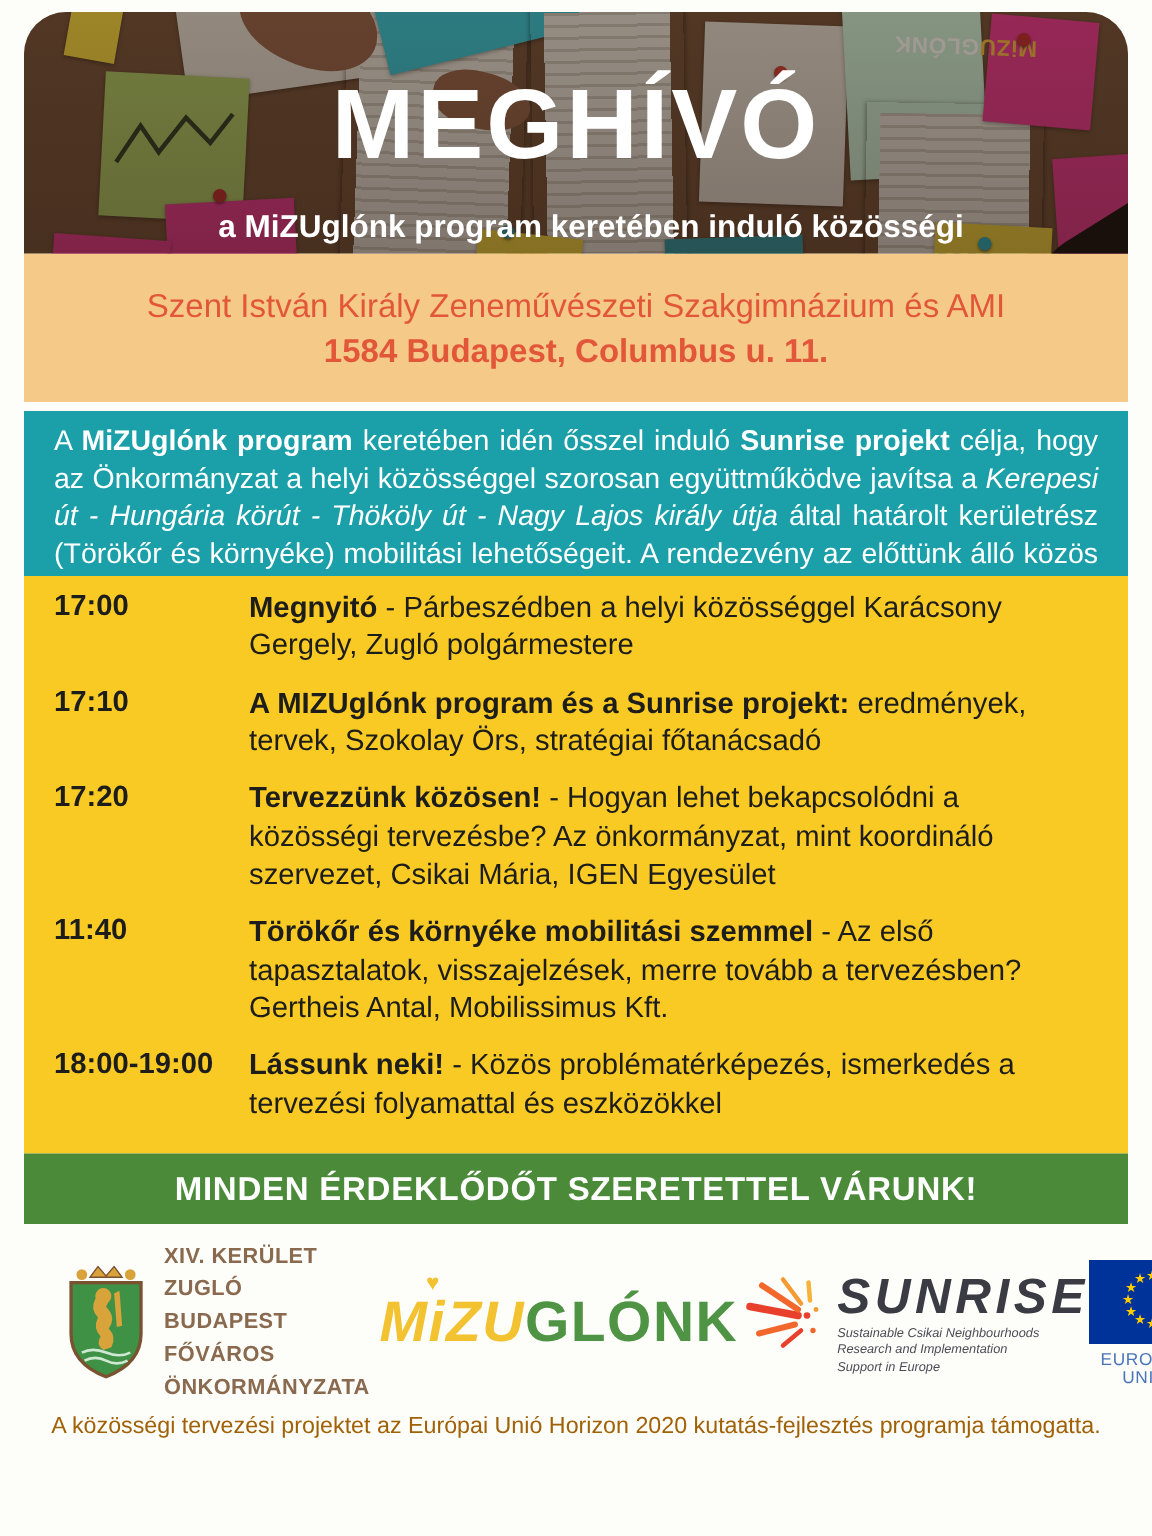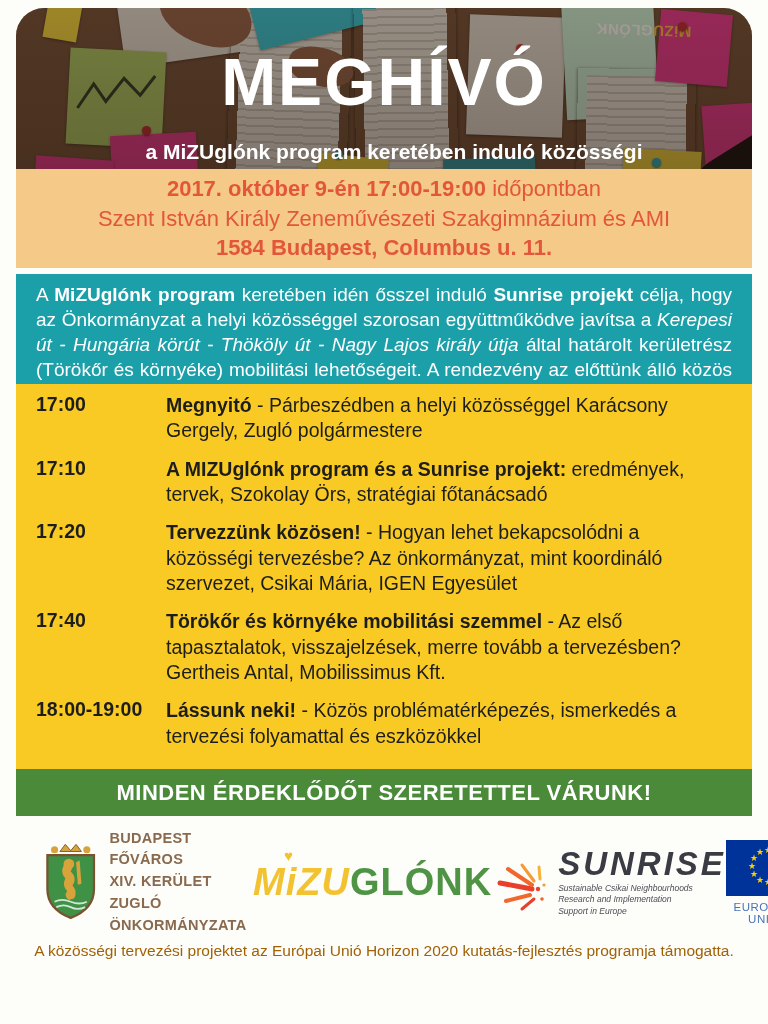--- a/index.html
+++ b/index.html
@@ -85,21 +85,21 @@
 
   
   .footer { padding:20px 8px 0; }
   .logos { display:flex; align-items:center; justify-content:space-between; height:92px; padding:0 18px; }
   .logo-zuglo { display:flex; align-items:center; gap:10px; }
   .zuglo-text { color:#8a6a4e; font-weight:700; font-size:14.5px; line-height:1.5; letter-spacing:.3px; }
   .logo-mizu { font-size:38px; font-weight:800; white-space:nowrap; position:relative; }
   .mizu-script { color:#f2c230; font-style:italic; letter-spacing:1px; position:relative; }
   .mizu-heart { position:absolute; top:-14px; left:31px; color:#f2c230; font-size:15px; font-style:normal; }
   .mizu-caps { color:#4e9444; letter-spacing:1px; }
-  .logo-sunrise { display:flex; align-items:flex-end; gap:8px; }
+  .logo-sunrise { display:flex; align-items:flex-start; gap:8px; }
   .sunrise-text .sun-name { color:#3b3b44; font-style:italic; font-weight:600; font-size:33px; letter-spacing:3px; line-height:1; }
   .sunrise-text .sun-tag { color:#4c4c55; font-style:italic; font-size:8.5px; line-height:1.3; margin-top:3px; }
   .logo-eu { text-align:center; }
   .eu-flag { display:block; }
   .eu-label { color:#4a74b8; font-size:11.5px; letter-spacing:.5px; margin-top:5px; }
 
   .footer-note {
     margin-top:14px; text-align:center; color:#a16207;
     font-size:15.5px; font-weight:500; white-space:nowrap;
   }
@@ -157,21 +157,20 @@
     <div class="photo-overlay"></div>
 
     <div class="photo-title">MEGHÍVÓ</div>
     <div class="photo-sub">
       <div>a MiZUglónk program keretében induló közösségi</div>
       <div>mobilitásfejlesztési projekt nyitóeseményére</div>
     </div>
   </div>
 
   <div class="band-date">
-    <div><b>2017. október 9-én 17:00-19:00</b><span> időpontban</span></div>
     <div>Szent István Király Zeneművészeti Szakgimnázium és AMI</div>
     <div><b>1584 Budapest, Columbus u. 11.</b></div>
   </div>
 
   <div class="band-desc">
     <span>A </span><b>MiZUglónk program</b><span> keretében idén ősszel induló </span><b>Sunrise projekt</b><span> célja, hogy az Önkormányzat a helyi közösséggel szorosan együttműködve javítsa a </span><i>Kerepesi út - Hungária körút - Thököly út - Nagy Lajos király útja</i><span> által határolt kerületrész (Törökőr és környéke) mobilitási lehetőségeit. A rendezvény az előttünk álló közös tervezési folyamat első lépése.</span>
   </div>
 
   <div class="band-program">
 
@@ -181,21 +180,21 @@
     </div>
     <div class="prog-row">
       <div class="prog-time">17:10</div>
       <div class="prog-desc"><b>A MIZUglónk program és a Sunrise projekt:</b><span> eredmények, tervek, Szokolay Örs, stratégiai főtanácsadó</span></div>
     </div>
     <div class="prog-row">
       <div class="prog-time">17:20</div>
       <div class="prog-desc"><b>Tervezzünk közösen!</b><span> - Hogyan lehet bekapcsolódni a közösségi tervezésbe? Az önkormányzat, mint koordináló szervezet, Csikai Mária, IGEN Egyesület</span></div>
     </div>
     <div class="prog-row">
-      <div class="prog-time">17:40</div>
+      <div class="prog-time">11:40</div>
       <div class="prog-desc"><b>Törökőr és környéke mobilitási szemmel</b><span> - Az első tapasztalatok, visszajelzések, merre tovább a tervezésben? Gertheis Antal, Mobilissimus Kft.</span></div>
     </div>
     <div class="prog-row">
       <div class="prog-time">18:00-19:00</div>
       <div class="prog-desc"><b>Lássunk neki!</b><span> - Közös problématérképezés, ismerkedés a tervezési folyamattal és eszközökkel</span></div>
     </div>
   </div>
 
   <div class="band-green">MINDEN ÉRDEKLŐDŐT SZERETETTEL VÁRUNK!</div>
 
@@ -208,22 +207,22 @@
           <circle cx="14" cy="8" r="4" fill="#d9a33b"></circle>
             <circle cx="50" cy="8" r="4" fill="#d9a33b"></circle>
           <path d="M6 14 L58 14 L58 52 Q58 74 32 84 Q6 74 6 52 Z" fill="#3f9146" stroke="#7a5230" stroke-width="2.5"></path>
           <path d="M24 26 Q20 34 26 40 Q22 48 28 54 Q24 60 30 64 L36 62 Q40 54 34 48 Q40 40 32 32 Q36 26 30 22 Z" fill="#d9a33b"></path>
           <path d="M38 22 L42 20 L44 46 L40 47 Z" fill="#d9a33b"></path>
           <circle cx="30" cy="24" r="6" fill="#d9a33b"></circle>
           <path d="M14 66 Q22 62 32 66 T50 66" fill="none" stroke="#cfe8d2" stroke-width="2"></path>
           <path d="M16 72 Q24 68 32 72 T48 72" fill="none" stroke="#cfe8d2" stroke-width="2"></path>
         </svg>
         <div class="zuglo-text">
+          <div>XIV. KERÜLET ZUGLÓ</div>
           <div>BUDAPEST FŐVÁROS</div>
-          <div>XIV. KERÜLET ZUGLÓ</div>
           <div>ÖNKORMÁNYZATA</div>
         </div>
       </div>
 
       <div class="logo-mizu">
         <span class="mizu-heart">♥</span>
         <span class="mizu-script">MiZU</span><span class="mizu-caps">GLÓNK</span>
       </div>
 
       <div class="logo-sunrise">

